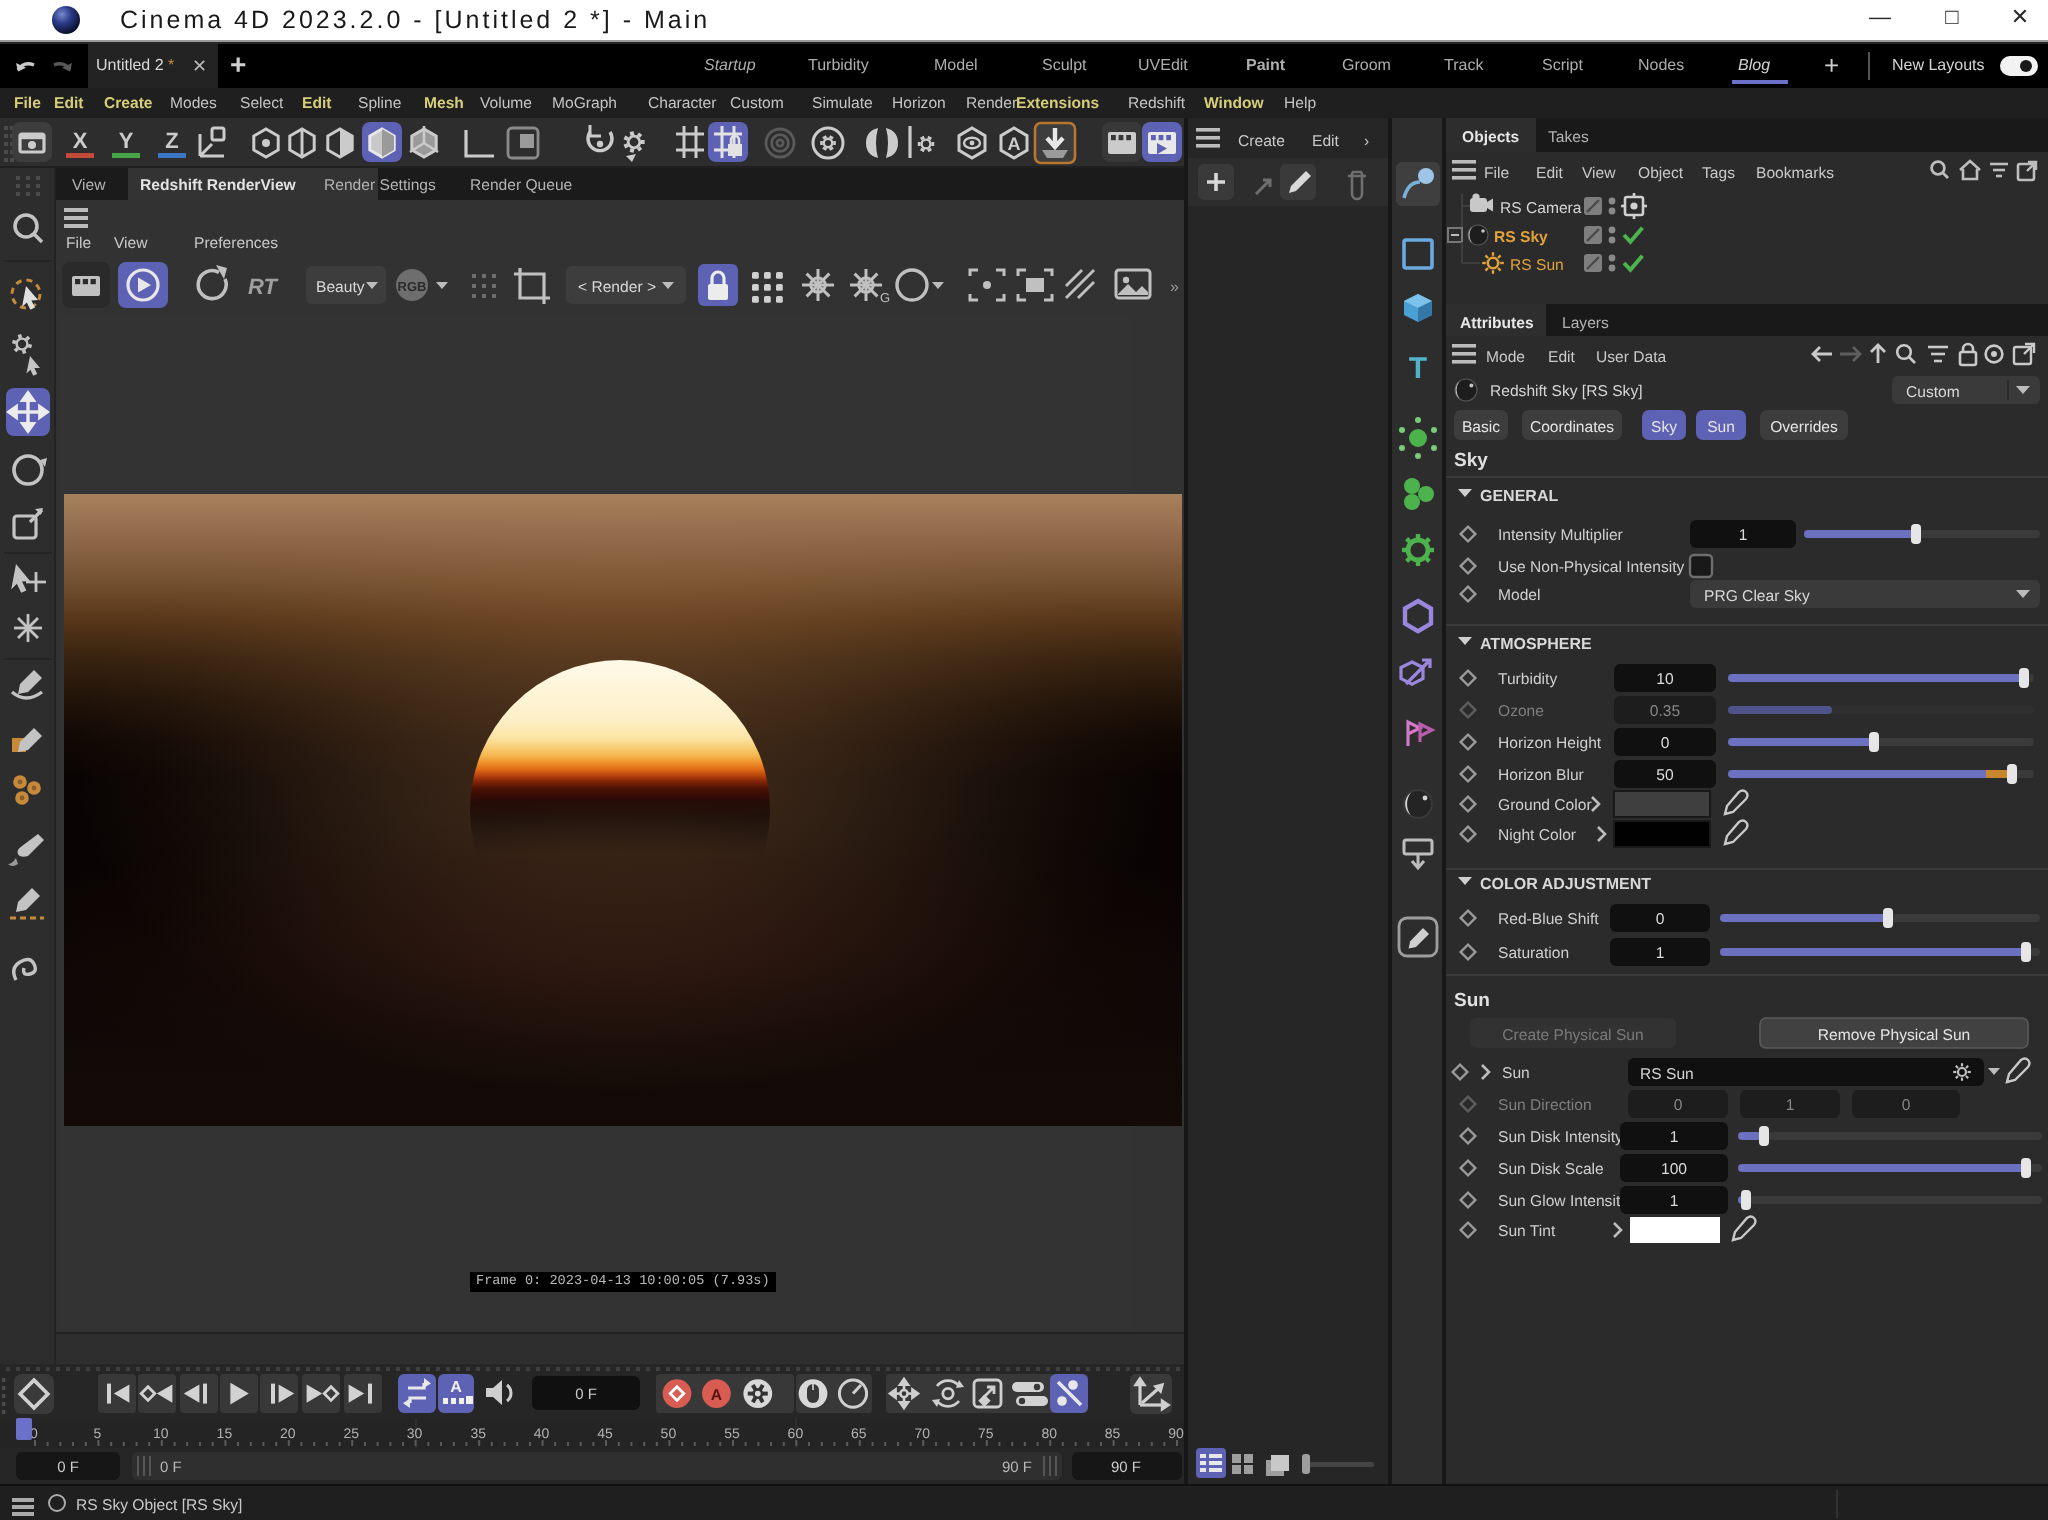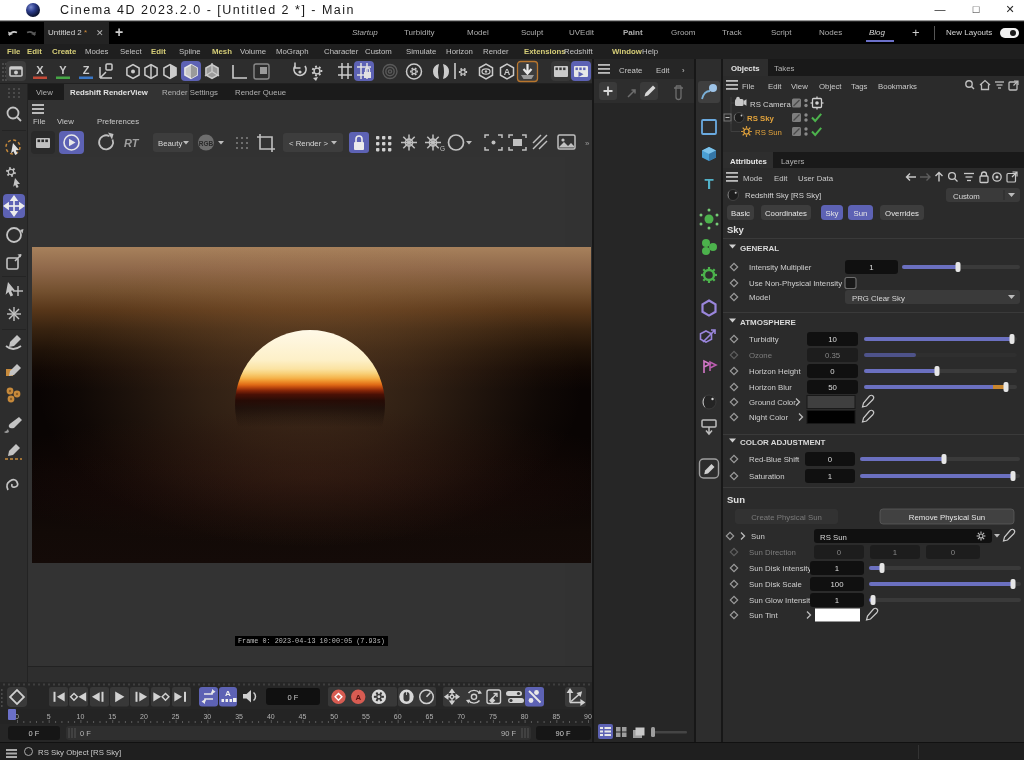--- a/index.html
+++ b/index.html
@@ -113,23 +113,23 @@
   <span class="m-y txt" style="left:151px;">Edit</span>
   <span class="m-g txt" style="left:179px;">Spline</span>
   <span class="m-y txt" style="left:212px;">Mesh</span>
   <span class="m-g txt" style="left:240px;">Volume</span>
   <span class="m-g txt" style="left:276px;">MoGraph</span>
   <span class="m-g txt" style="left:324px;">Character</span>
   <span class="m-g txt" style="left:365px;">Custom</span>
   <span class="m-g txt" style="left:406px;">Simulate</span>
   <span class="m-g txt" style="left:446px;">Horizon</span>
   <span class="m-g txt" style="left:460px;padding-left:23px;">Render</span>
-  <span class="m-y txt" style="left:524px;">Extensions</span>
+  <span class="m-y txt" style="left:508px;">Extensions</span>
   <span class="m-g txt" style="left:564px;">Redshift</span>
-  <span class="m-y txt" style="left:602px;margin-left:10px;">Window</span>
+  <span class="m-y txt" style="left:602px;">Window</span>
   <span class="m-g txt" style="left:642px;">Help</span>
 </div>
 
 <div class="abs" id="toolbar">
 <svg class="abs" style="left:0;top:0" width="593" height="25" viewBox="0 0 593 25">
 <g fill="#4a4a4a">
 <rect x="2" y="4" width="2" height="2"></rect>
         <rect x="5" y="4" width="2" height="2"></rect>
 <rect x="2" y="8" width="2" height="2"></rect>
         <rect x="5" y="8" width="2" height="2"></rect>

